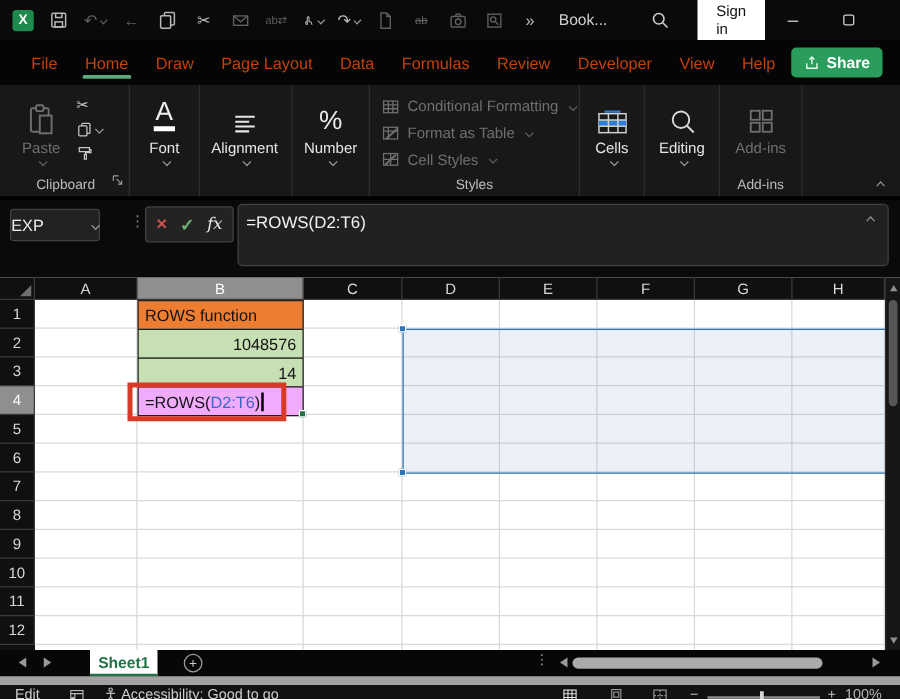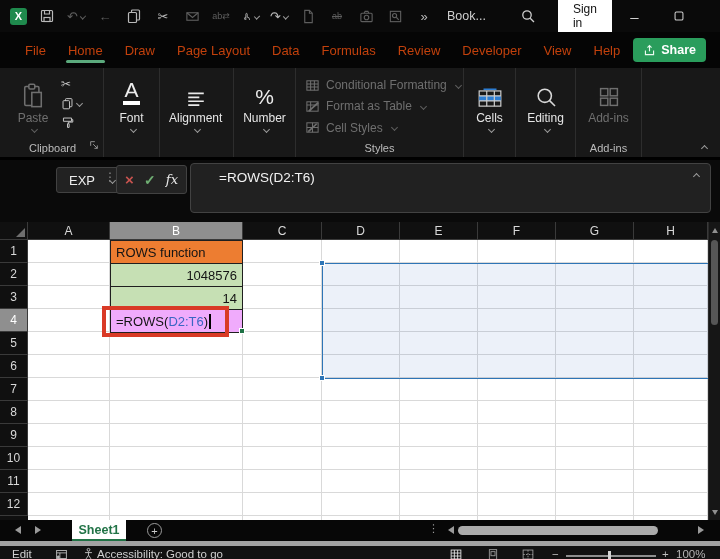--- a/index.html
+++ b/index.html
@@ -56,31 +56,31 @@
   .sm-ic { display:flex; align-items:center; color:#c9c9c9; font-size:12px; height:14px; }
   .style-col { display:flex; flex-direction:column; justify-content:flex-start; gap:3px; padding-top:1px; }
   .style-row { display:flex; align-items:center; gap:6px; font-size:12px; color:#6f6f6f; height:21px; white-space:nowrap; }
   .launcher { position:absolute; right:4px; bottom:3px; }
   .ribbon-collapse { position:absolute; right:13px; bottom:6px; }
 
   
   .formula-row { position:absolute; top:160px; left:0; right:0; height:62px; background:#0a0a0a; }
   .name-box { position:absolute; left:8px; top:7px; width:72px; height:26px; background:#222;
               border:1px solid #424242; border-radius:3px; display:flex; align-items:center;
-              padding:0 12px; font-size:13px; color:#eee;margin-left:48px; }
+              padding:0 0; font-size:13px; color:#eee; }
   .name-box .chev { margin-left:auto; }
   .fb-dots { position:absolute; left:104px; top:11px; color:#8a8a8a; font-size:12px; line-height:1; }
   .fb-btns { position:absolute; left:116px; top:5px; width:71px; height:29px; background:#232323;
              border:1px solid #424242; border-radius:3px; display:flex; align-items:center;
              justify-content:space-between; padding:0 8px; }
   .fb-cancel { color:#c7534f; font-size:15px; font-weight:bold; }
   .fb-enter { color:#6fae73; font-size:14px; font-weight:bold; }
   .fb-fx { color:#e8e8e8; font-style:italic; font-family:"DejaVu Serif",serif; font-size:13px; }
   .formula-box { position:absolute; left:190px; top:3px; right:9px; height:50px; background:#212121;
-                 border:1px solid #424242; border-radius:4px; padding:6px 28px; font-size:13.5px; color:#f2f2f2; }
+                 border:1px solid #424242; border-radius:4px; padding:6px 6px; font-size:13.5px; color:#f2f2f2; }
   .fb-collapse { position:absolute; right:11px; top:10px; }
 
   
   .grid-area { position:absolute; top:222px; left:0; width:720px; height:298px; background:#fff; }
   .corner { position:absolute; left:0; top:0; width:28px; height:18px; background:#101010;
             border-right:1px solid #3a3a3a; border-bottom:1px solid #3a3a3a; }
   .corner::after { content:""; position:absolute; right:2px; bottom:2px; border-left:9px solid transparent;
                    border-bottom:9px solid #6f6f6f; }
   #col-headers { position:absolute; left:28px; top:0; right:12px; height:18px; display:flex; background:#101010; }
   .col-h { height:18px; display:flex; align-items:center; justify-content:center; font-size:12px;
@@ -124,21 +124,21 @@
                border-bottom:2.5px solid #217346; }
   .add-sheet { position:absolute; left:147px; top:3px; width:15px; height:15px; border:1.2px solid #9a9a9a;
                border-radius:50%; color:#c9c9c9; font-size:11px; display:flex; align-items:center; justify-content:center; }
   .sb-dots { position:absolute; left:428px; top:3px; color:#9a9a9a; font-size:11px; line-height:1; }
   .hs-left { position:absolute; left:448px; top:6px; }
   .hs-right { position:absolute; left:698px; top:6px; }
   .hs-thumb { position:absolute; left:458px; top:6px; width:200px; height:9px; background:#ababab; border-radius:5px; }
 
   
   .statusbar { position:absolute; top:541px; left:0; right:0; height:18px; background:#121212;
-               border-top:5px solid #a3a3a3; font-size:11.5px; color:#cfcfcf; }
+               border-top:7px solid #a3a3a3; font-size:11.5px; color:#cfcfcf; }
   .statusbar > * { position:absolute; }
   .sb-mode { left:12px; top:2px; }
   .macro-ic { left:55px; top:2px; }
   .access-ic { left:82px; top:1px; }
   .access-text { left:97px; top:2px; }
   .view-normal { left:449px; top:2px; }
   .view-layout { left:486px; top:2px; }
   .view-break { left:521px; top:2px; }
   .zoom-out { left:552px; top:2px; color:#bdbdbd; }
   .zoom-track { left:566px; top:9px; width:90px; height:1.5px; background:#8f8f8f; }

